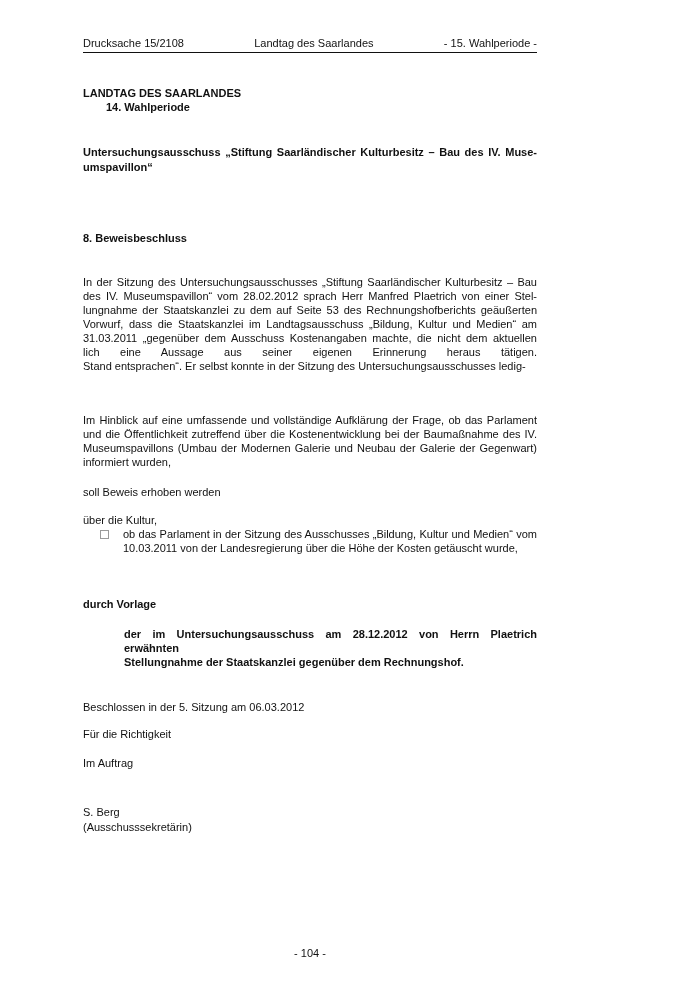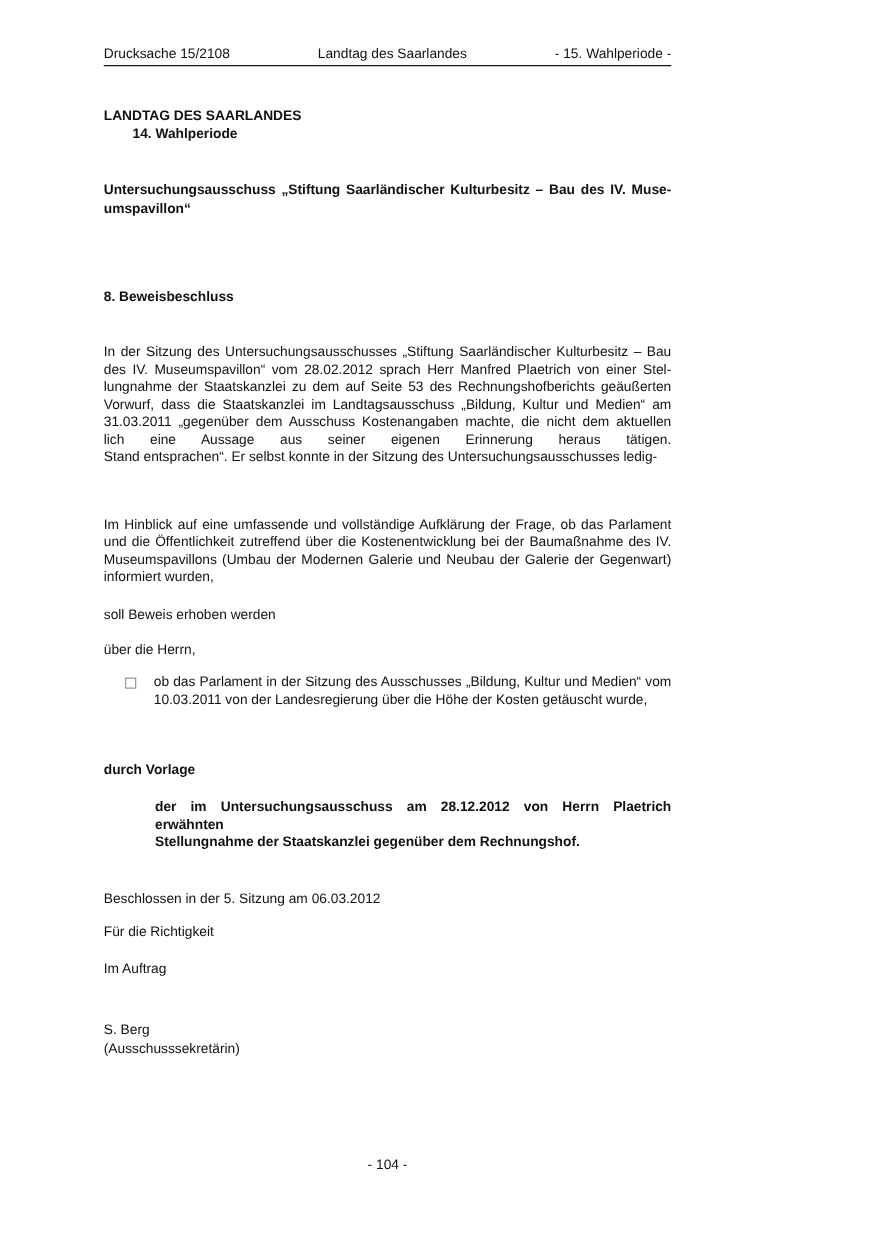--- a/index.html
+++ b/index.html
@@ -33,21 +33,20 @@
   }
   .section-heading {
     margin-top: 56px;
     font-weight: bold;
   }
   .para1 { margin-top: 30px; }
   .para2 { margin-top: 40px; }
   .soll-line { margin-top: 16px; }
   .frage-line { margin-top: 14px; }
   .bullet-item {
-    margin-top: 12px;
     position: relative;
     padding-left: 40px;
   }
   .bullet-square {
     position: absolute;
     left: 17px;
     top: 3px;
     width: 7px;
     height: 7px;
     border: 1px solid #9a9a9a;
@@ -58,21 +57,21 @@
     margin-top: 16px;
     font-weight: bold;
     padding-left: 41px;
   }
   .beschlossen-line { margin-top: 31px; }
   .richtigkeit-line { margin-top: 13px; }
   .auftrag-line { margin-top: 15px; }
   .signature-block { margin-top: 35px; line-height: 15px; }
   .page-number {
     position: absolute;
-    top: 925px;
+    top: 946px;
     left: 0;
     width: 100%;
     text-align: center;
   }
   
   .just .tline { text-align: justify; text-align-last: justify; }
   .just .tline:last-child { text-align-last: left; }
 </style>
 </head>
 <body>
@@ -109,21 +108,21 @@
 
   <div class="para2 just">
       <div class="tline">Im Hinblick auf eine umfassende und vollständige Aufklärung der Frage, ob das Parlament</div>
       <div class="tline">und die Öffentlichkeit zutreffend über die Kostenentwicklung bei der Baumaßnahme des IV.</div>
       <div class="tline">Museumspavillons (Umbau der Modernen Galerie und Neubau der Galerie der Gegenwart)</div>
       <div class="tline">informiert wurden,</div>
     </div>
 
   <div class="soll-line">soll Beweis erhoben werden</div>
 
-  <div class="frage-line">über die Herrn,</div>
+  <div class="frage-line">über die Kultur,</div>
 
   <div class="bullet-item">
     <span class="bullet-square"></span>
     <div class="just">
         <div class="tline">ob das Parlament in der Sitzung des Ausschusses „Bildung, Kultur und Medien“ vom</div>
         <div class="tline">10.03.2011 von der Landesregierung über die Höhe der Kosten getäuscht wurde,</div>
       </div>
   </div>
 
   <div class="durch-heading">durch Vorlage</div>

